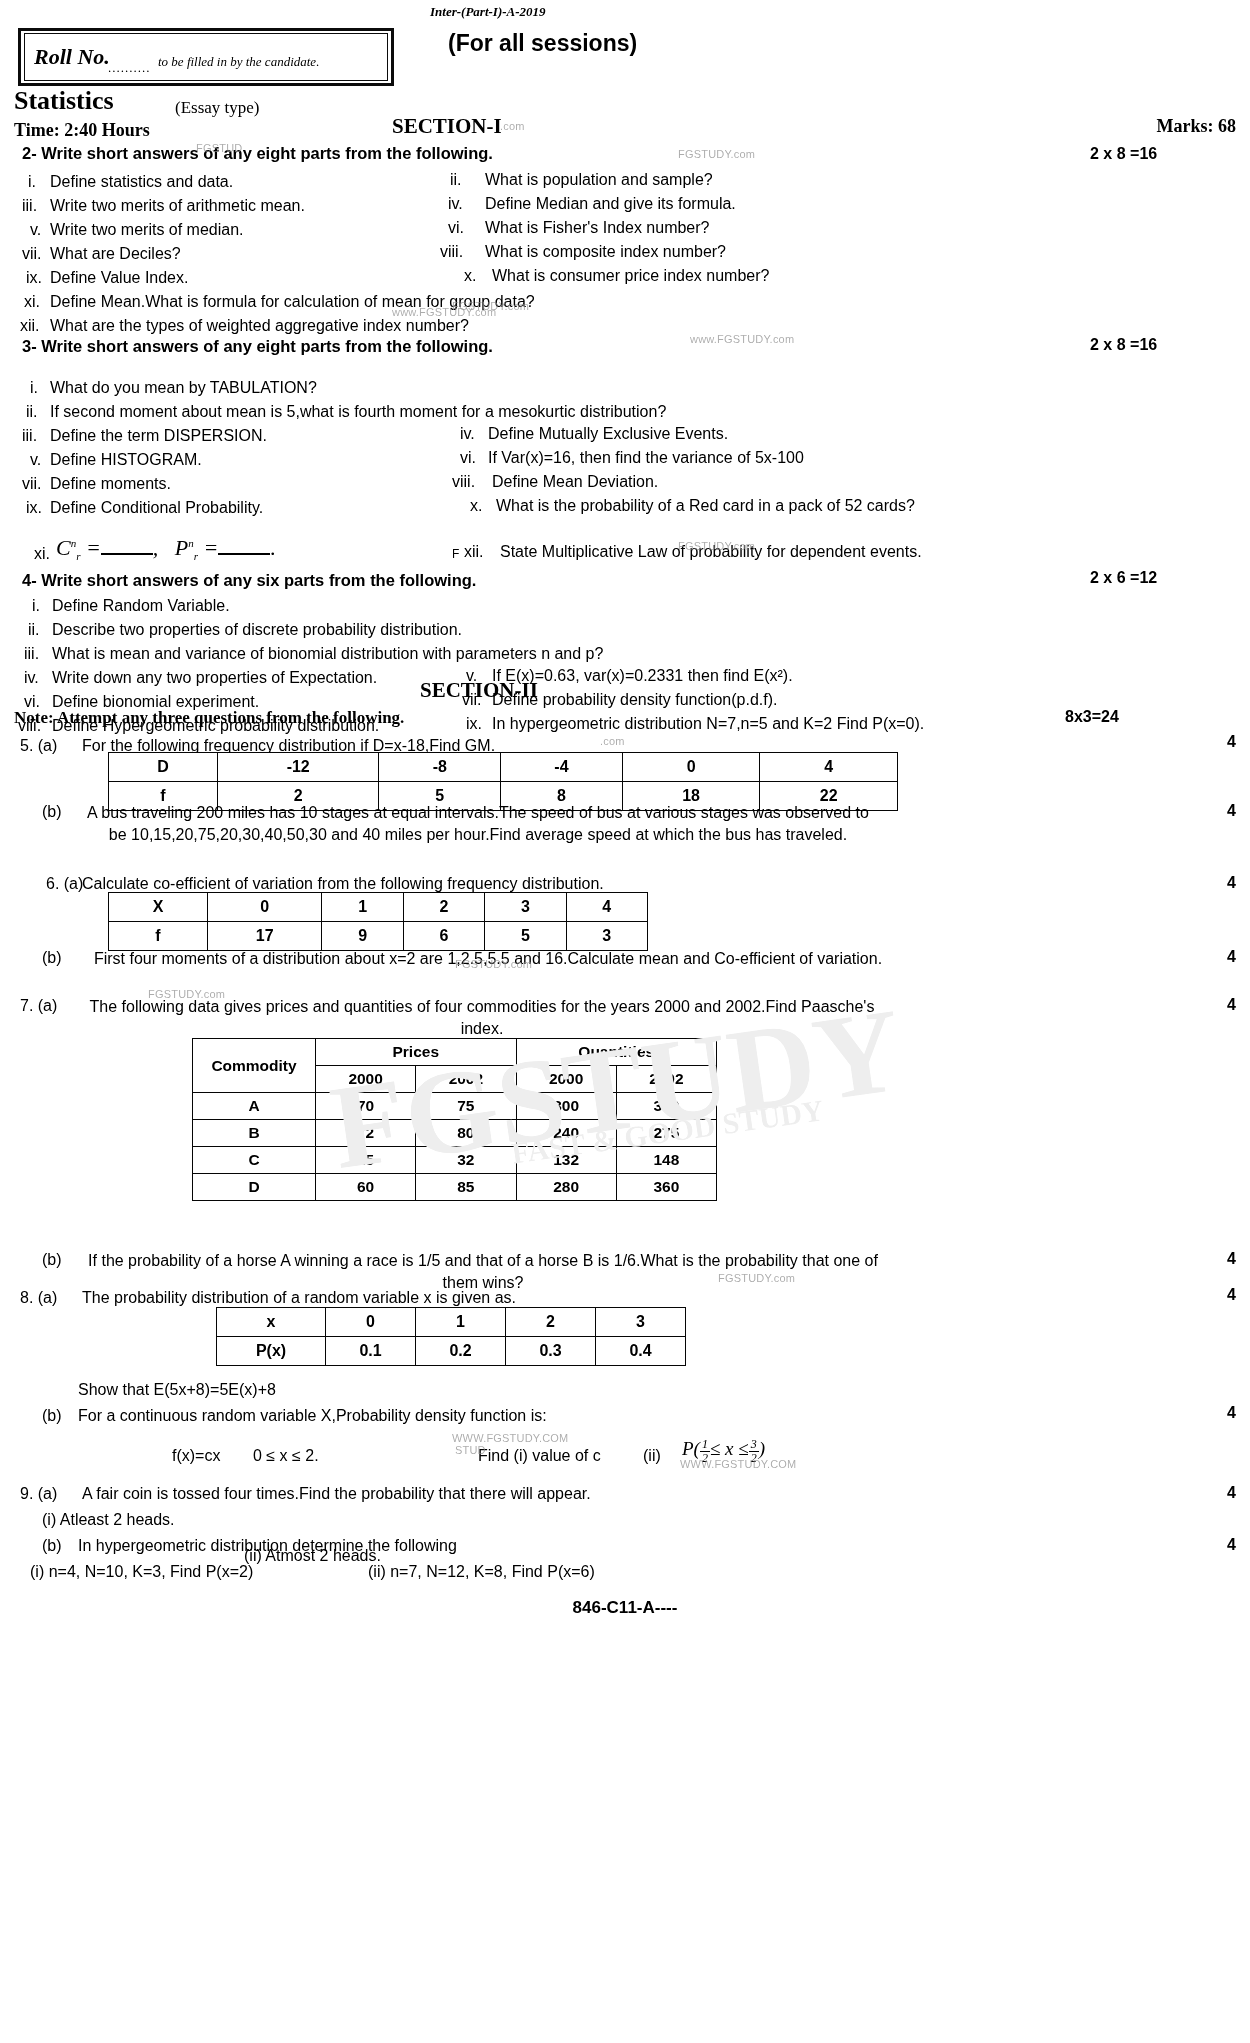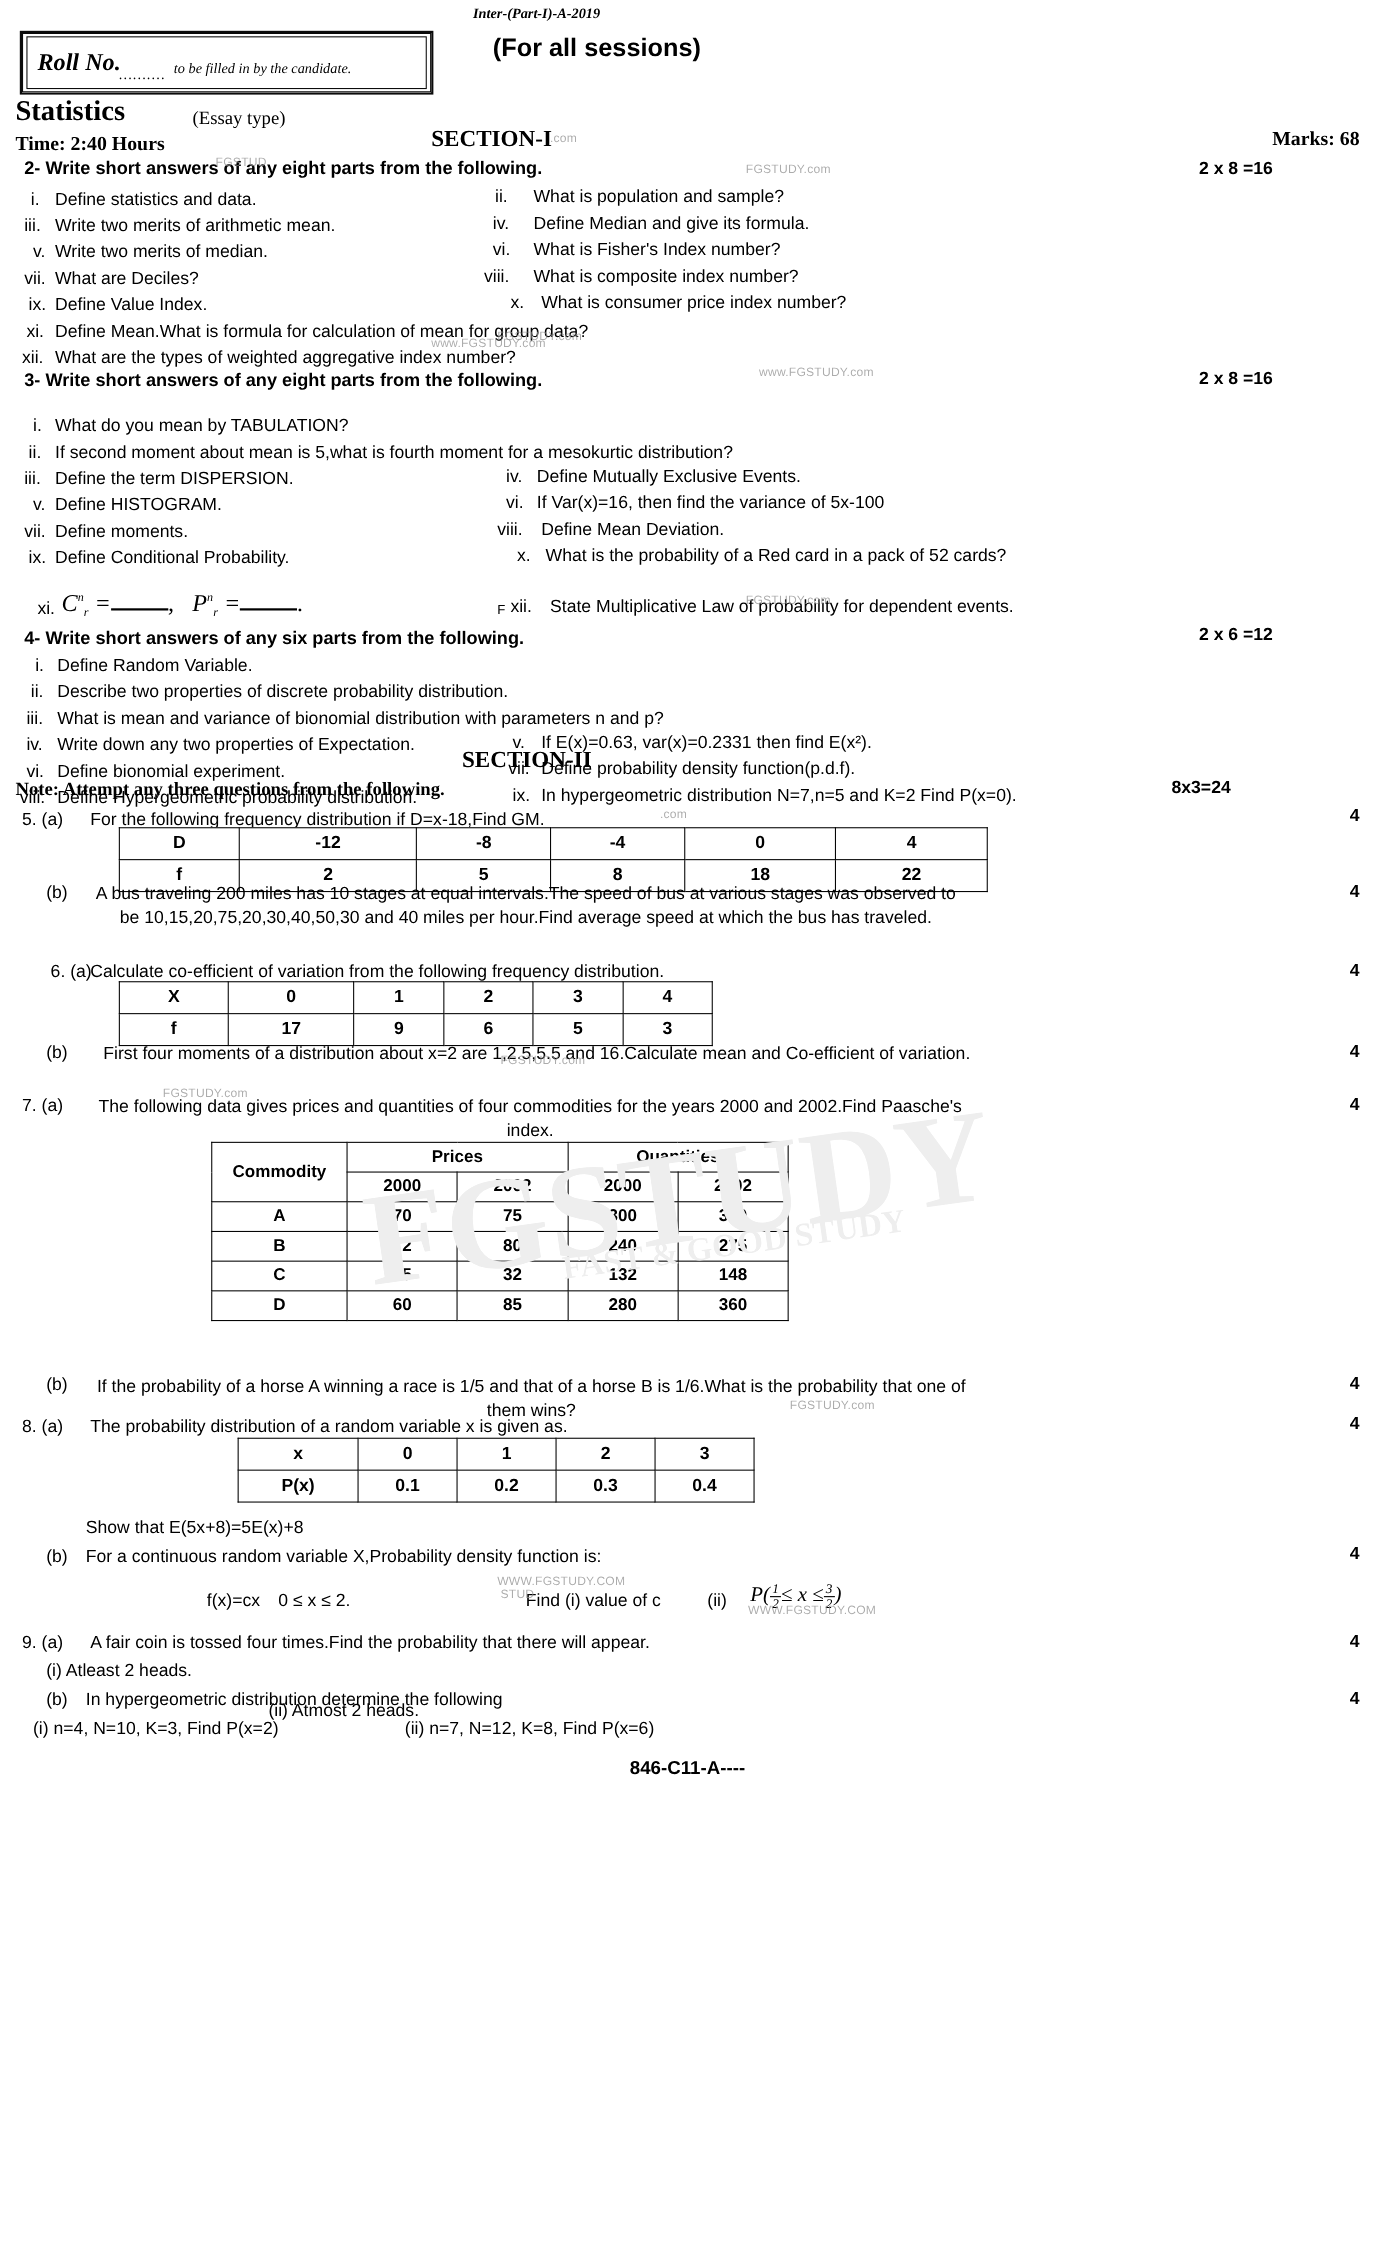--- a/index.html
+++ b/index.html
@@ -420,21 +420,21 @@
     </tr>
   </tbody>
     </table>
 
   <div class="t item" style="left:78px; top:1382px;">Show that E(5x+8)=5E(x)+8</div>
 
   <div class="t item" style="left:42px; top:1408px;">(b)</div>
   <div class="t item" style="left:78px; top:1408px;">For a continuous random variable X,Probability density function is:</div>
   <div class="mark-right" style="top:1404px;">4</div>
 
-  <div class="t item" style="left:172px; top:1448px;margin-left:16px;">f(x)=cx</div>
+  <div class="t item" style="left:172px; top:1448px;">f(x)=cx</div>
   <div class="t item" style="left:253px; top:1448px;">0 ≤ x ≤ 2.</div>
   <div class="t item" style="left:478px; top:1448px;">Find (i) value of c</div>
   <div class="t item" style="left:643px; top:1448px;">(ii)</div>
 
   <div class="t" style="left:682px; top:1438px; font-family:'Liberation Serif',serif; font-style:italic; font-size:19px;">
     <span>P(</span><span class="frac"><span class="num">1</span><span class="den">2</span></span><span>≤ x ≤</span><span class="frac"><span class="num">3</span><span class="den">2</span></span><span>)</span>
   </div>
 
   <div class="t item" style="left:20px; top:1486px;">9. (a)</div>
   <div class="t item" style="left:82px; top:1486px;">A fair coin is tossed four times.Find the probability that there will appear.</div>

